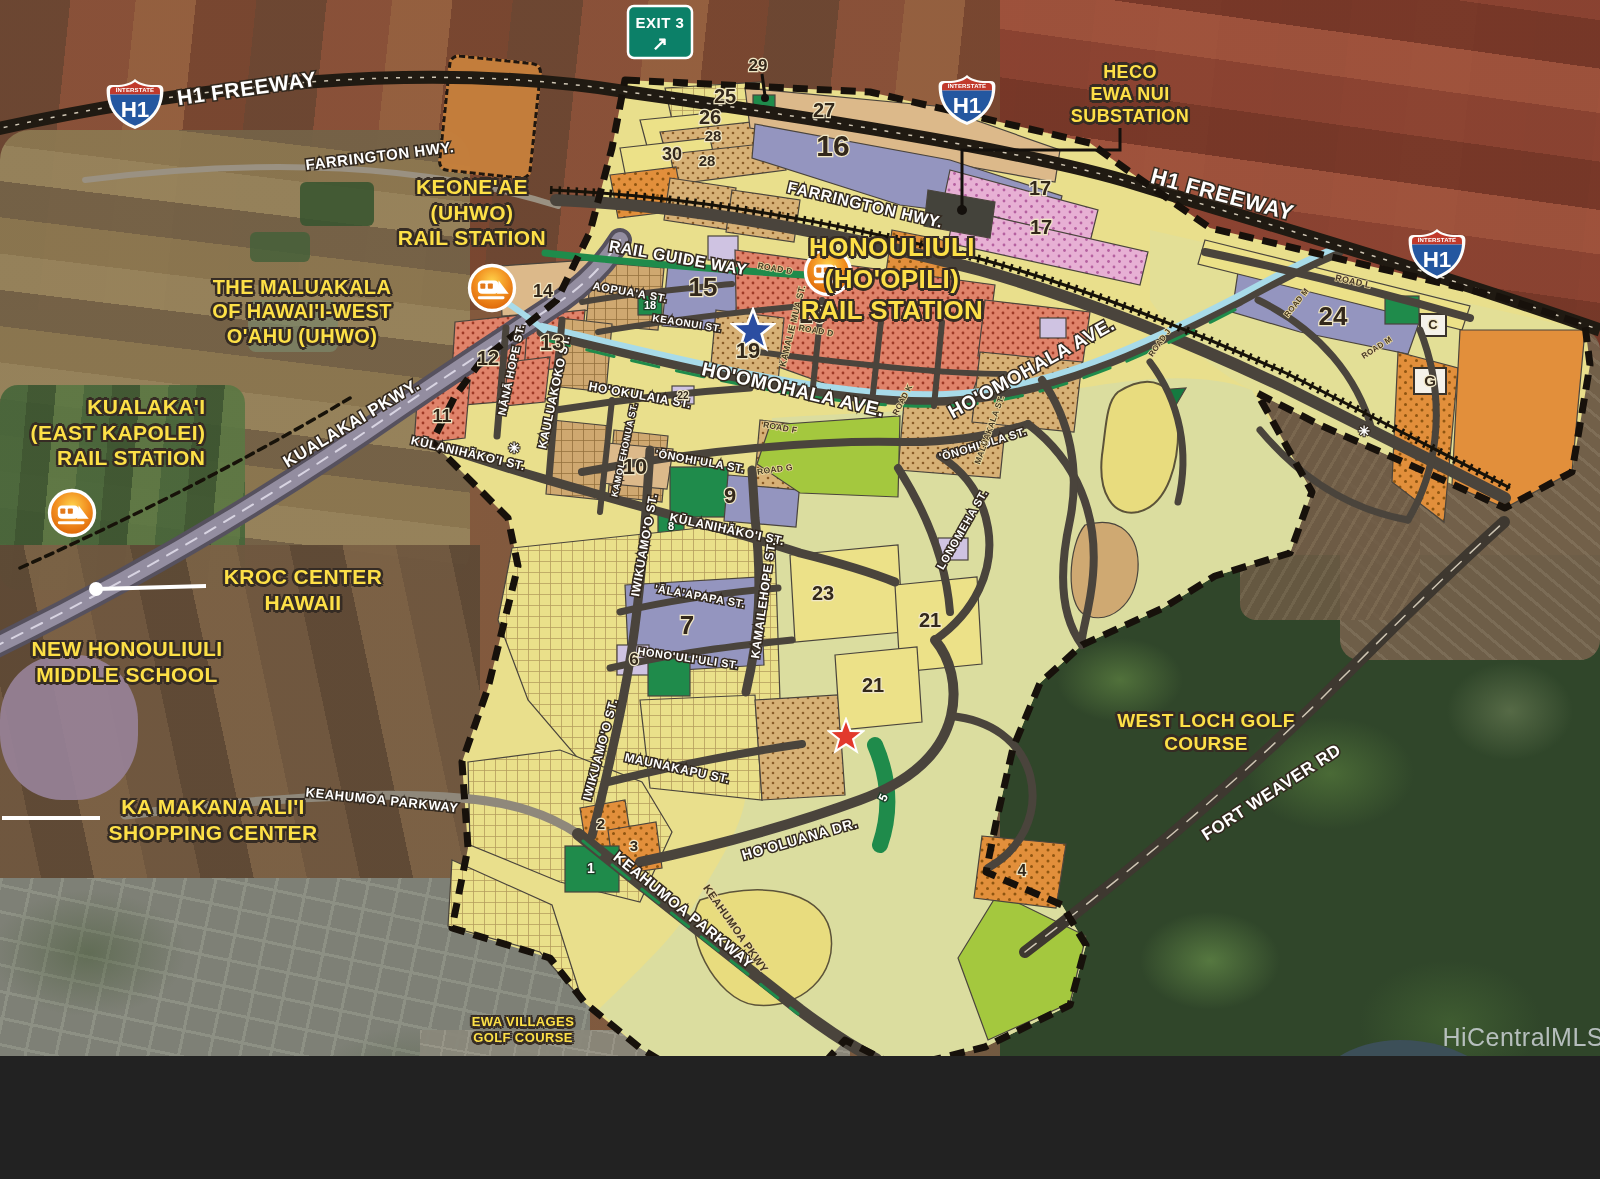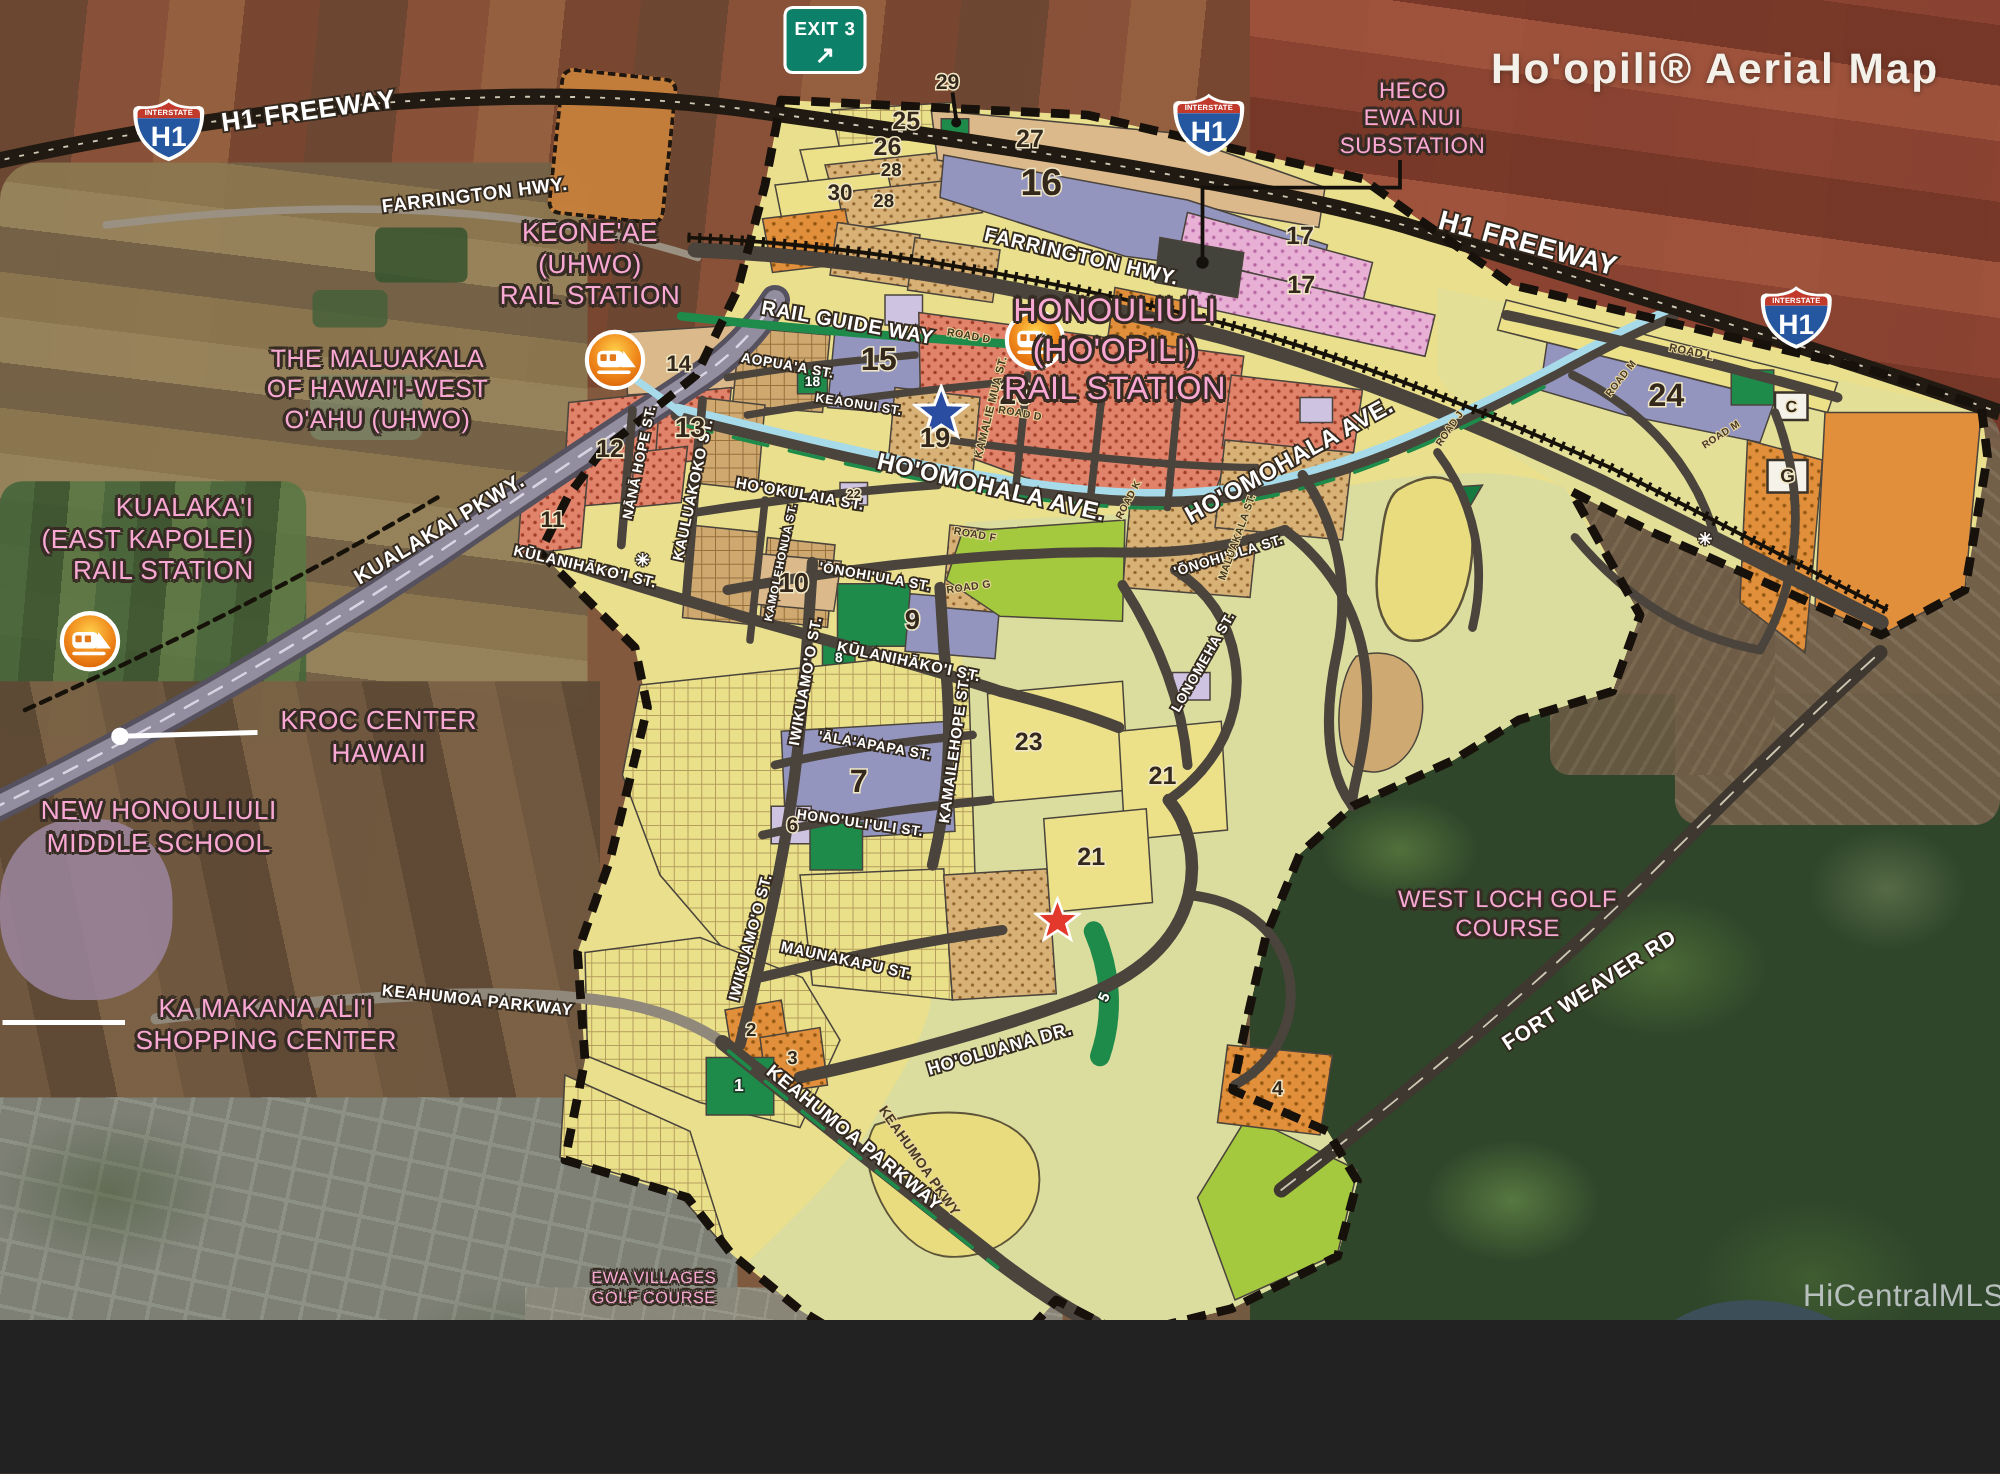--- a/index.html
+++ b/index.html
@@ -54,21 +54,21 @@
   .parcel-label{font-weight:800;fill:#33281b;stroke:#f0e7c6;stroke-width:2.4px;paint-order:stroke;
     text-anchor:middle;dominant-baseline:middle;}
   .parcel-label.white{fill:#fff;stroke:#1c3b26;stroke-width:2.6px;}
   .asterisk-marker{fill:#fff;stroke:#33291f;stroke-width:2px;paint-order:stroke;text-anchor:middle;
     dominant-baseline:middle;font-weight:700;}
   .shield-top{font-size:7px;font-weight:700;fill:#fff;text-anchor:middle;letter-spacing:.2px;}
   .shield-num{font-size:26px;font-weight:800;fill:#fff;text-anchor:middle;}
   .exit-label{font-size:15px;font-weight:800;fill:#fff;text-anchor:middle;letter-spacing:.5px;}
   .exit-arrow{font-size:19px;font-weight:800;fill:#fff;text-anchor:middle;}
   
-  .landmark{position:absolute;transform:translate(-50%,-50%);color:#f9a8d4;font-weight:400;text-align:center;
+  .landmark{position:absolute;transform:translate(-50%,-50%);color:#fde047;font-weight:700;text-align:center;
     white-space:pre-line;line-height:1.22;letter-spacing:.4px;
     text-shadow:-2px -2px 0 #362c24,2px -2px 0 #362c24,-2px 2px 0 #362c24,2px 2px 0 #362c24,
       0 -2.6px 0 #362c24,0 2.6px 0 #362c24,-2.6px 0 0 #362c24,2.6px 0 0 #362c24;}
   #map-title{position:absolute;left:1372px;top:56px;transform:translate(-50%,-50%);font-size:34px;
     font-weight:600;color:#f4f1ea;letter-spacing:1.5px;white-space:nowrap;
     text-shadow:0 1px 4px rgba(40,30,20,.6);}
   #watermark{position:absolute;right:8px;bottom:4px;font-size:25px;color:rgba(205,210,214,.85);letter-spacing:.5px;}
 </style>
 </head>
 <body>
@@ -414,15 +414,14 @@
 GOLF COURSE</div>
       <div class="landmark" style="left: 1206px; top: 732px; font-size: 19px;">WEST LOCH GOLF
 COURSE</div>
       <div class="landmark" style="left: 892px; top: 280px; font-size: 26px;">HONOULIULI
 (HO'OPILI)
 RAIL STATION</div>
       <div class="landmark" style="left: 1130px; top: 95px; font-size: 18px;">HECO
 EWA NUI
 SUBSTATION</div>
     </div>
-  <div id="map-title">Ho'opili® Aerial Map</div>
   <div id="watermark">HiCentralMLS</div>
 </div>
 
 </body></html>

